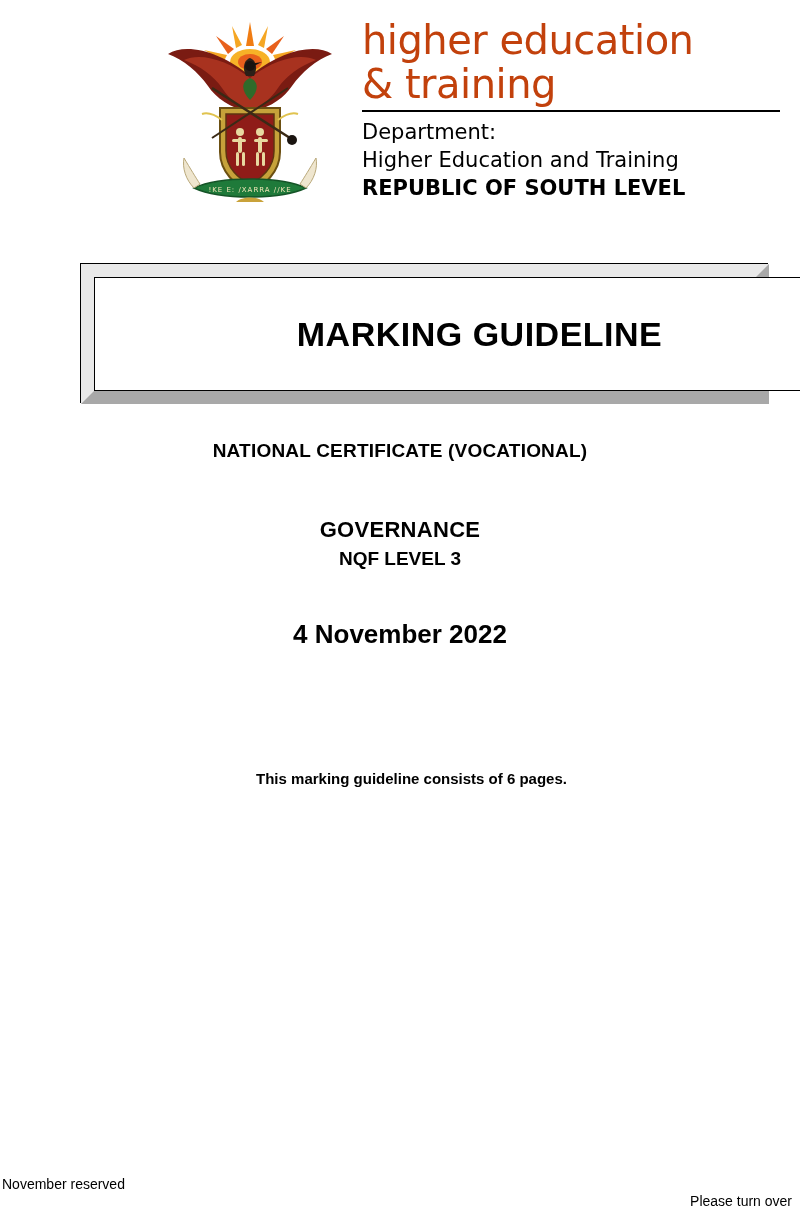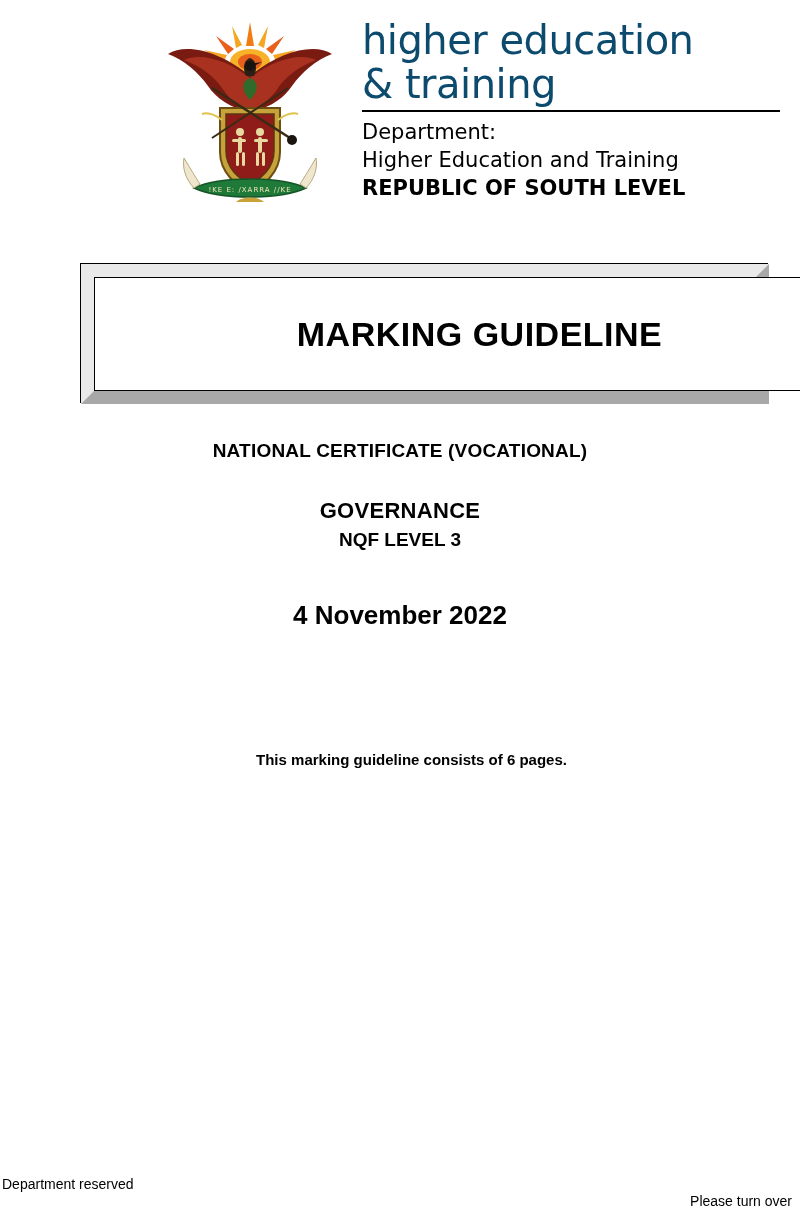--- a/index.html
+++ b/index.html
@@ -36,21 +36,21 @@
     left: 362px;
     top: 10px;
     width: 425px;
   }
   .dept-main {
     font-family: "DejaVu Sans", sans-serif;
     font-size: 40px;
     line-height: 44px;
     font-weight: 400;
     letter-spacing: -0.5px;
-    color: #0c4a6e;
+    color: #c2410c;
   }
   .dept-rule {
     border-bottom: 2px solid #000;
     margin-top: 4px;
     margin-bottom: 6px;
     width: 418px;
   }
   .dept-sub1, .dept-sub2 {
     font-family: "DejaVu Sans", sans-serif;
     font-size: 21px;
@@ -108,21 +108,21 @@
     position: absolute;
     left: 0;
     top: 440px;
     width: 800px;
     text-align: center;
   }
   .meta-cert {
     font-size: 19px;
     font-weight: bold;
     letter-spacing: 0.2px;
-    margin-bottom: 34px;
+    margin-bottom: 53px;
   }
   .meta-subject {
     font-size: 22px;
     font-weight: bold;
     letter-spacing: 0.3px;
     line-height: 30px;
   }
   .meta-level {
     font-size: 19px;
     font-weight: bold;
@@ -238,14 +238,14 @@
 </div>
 
 <div class="meta">
   <div class="meta-cert">NATIONAL CERTIFICATE (VOCATIONAL)</div>
   <div class="meta-subject">GOVERNANCE</div>
   <div class="meta-level">NQF LEVEL 3</div>
   <div class="meta-date">4 November 2022</div>
   <div class="meta-pages">This marking guideline consists of 6 pages.</div>
 </div>
 
-<div class="footer-left">Department reserved</div>
+<div class="footer-left">November reserved</div>
 <div class="footer-right">Please turn over</div>
 
 </body></html>

